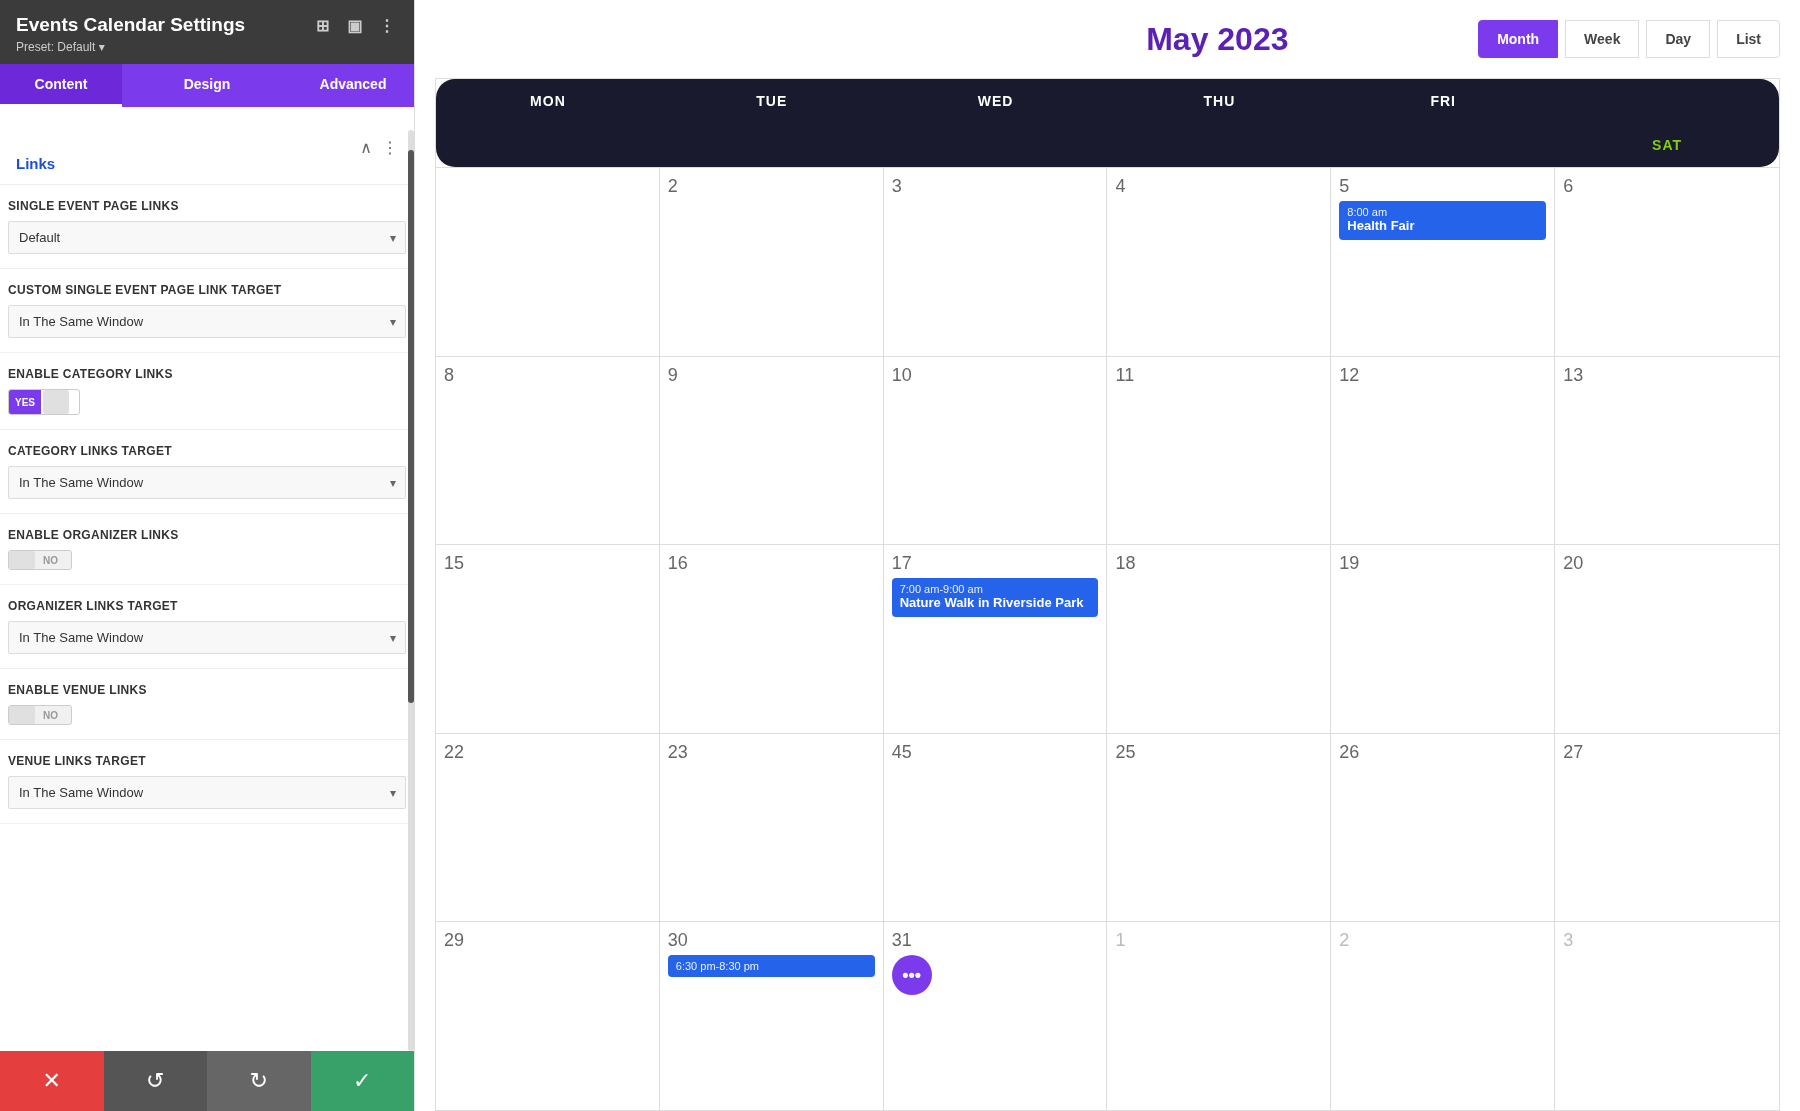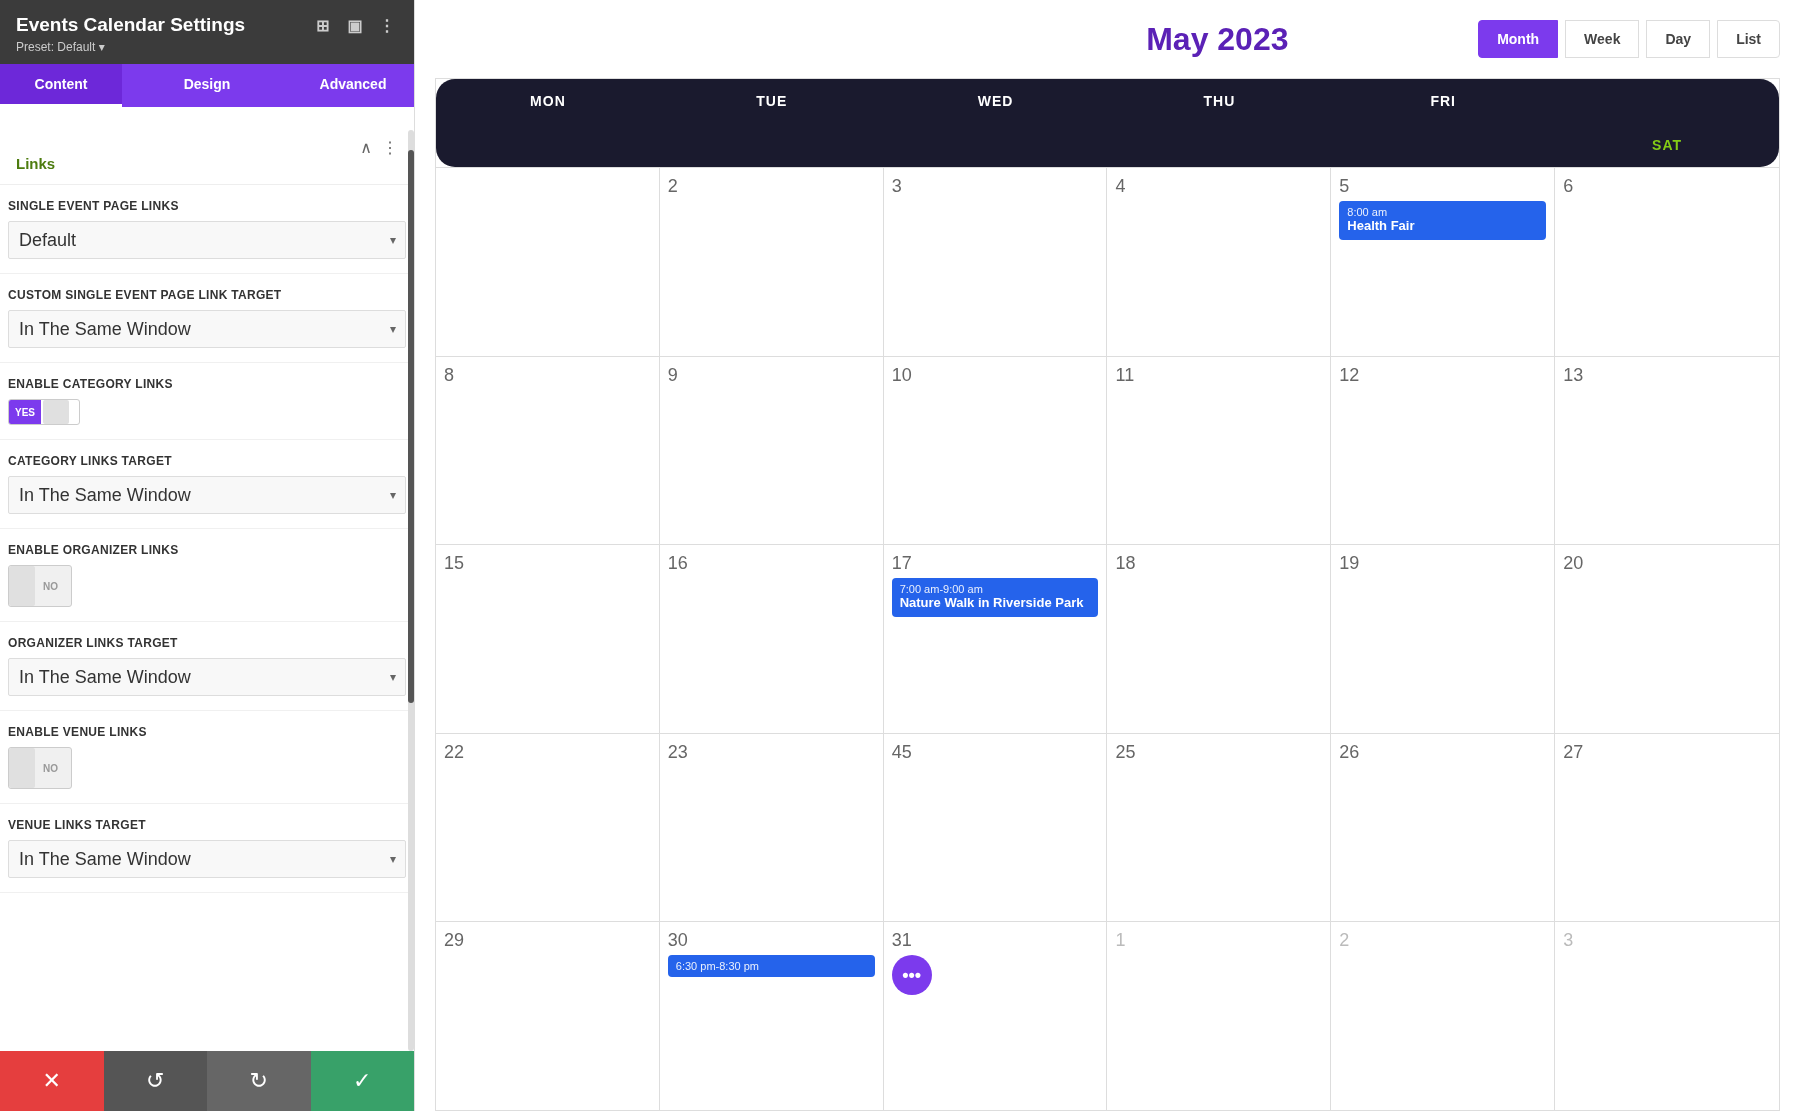--- a/index.html
+++ b/index.html
@@ -63,21 +63,21 @@
     .section-header {
       display: flex;
       align-items: center;
       justify-content: space-between;
       padding: 16px 16px 12px 16px;
       border-bottom: 1px solid #eee;
     }
     .section-title {
       font-size: 15px;
       font-weight: 700;
-      color: #4d7c0f;
+      color: #1d4ed8;
       margin-top: 32px;
     }
     .section-controls { display: flex; gap: 10px; align-items: center; }
     .section-ctrl-icon { font-size: 16px; color: #666; cursor: pointer; }
 
     .field-group {
       padding: 14px 8px;
       border-bottom: 1px solid #f0f0f0;
     }
     .field-label {
@@ -91,21 +91,21 @@
 
     .select-wrapper {
       position: relative;
     }
     .select-field {
       width: 100%;
       padding: 8px 30px 8px 10px;
       border: 1px solid #ddd;
       border-radius: 2px;
       background: #f8f8f8;
-      font-size: 18px;
+      font-size: 13px;
       color: #333;
       appearance: none;
       cursor: pointer;
     }
     .select-arrow {
       position: absolute;
       right: 10px;
       top: 50%;
       transform: translateY(-50%);
       font-size: 12px;
@@ -142,21 +142,21 @@
       background: #e0e0e0;
       width: 26px;
       height: 100%;
       border-radius: 2px;
       margin-left: 2px;
     }
     .toggle-no {
       display: flex;
       align-items: center;
       width: 64px;
-      height: 42px;
+      height: 20px;
       border-radius: 3px;
       overflow: hidden;
       border: 1px solid #ccc;
       background: #f0f0f0;
     }
     .toggle-no-handle {
       background: #e0e0e0;
       width: 26px;
       height: 100%;
       border-radius: 2px;

